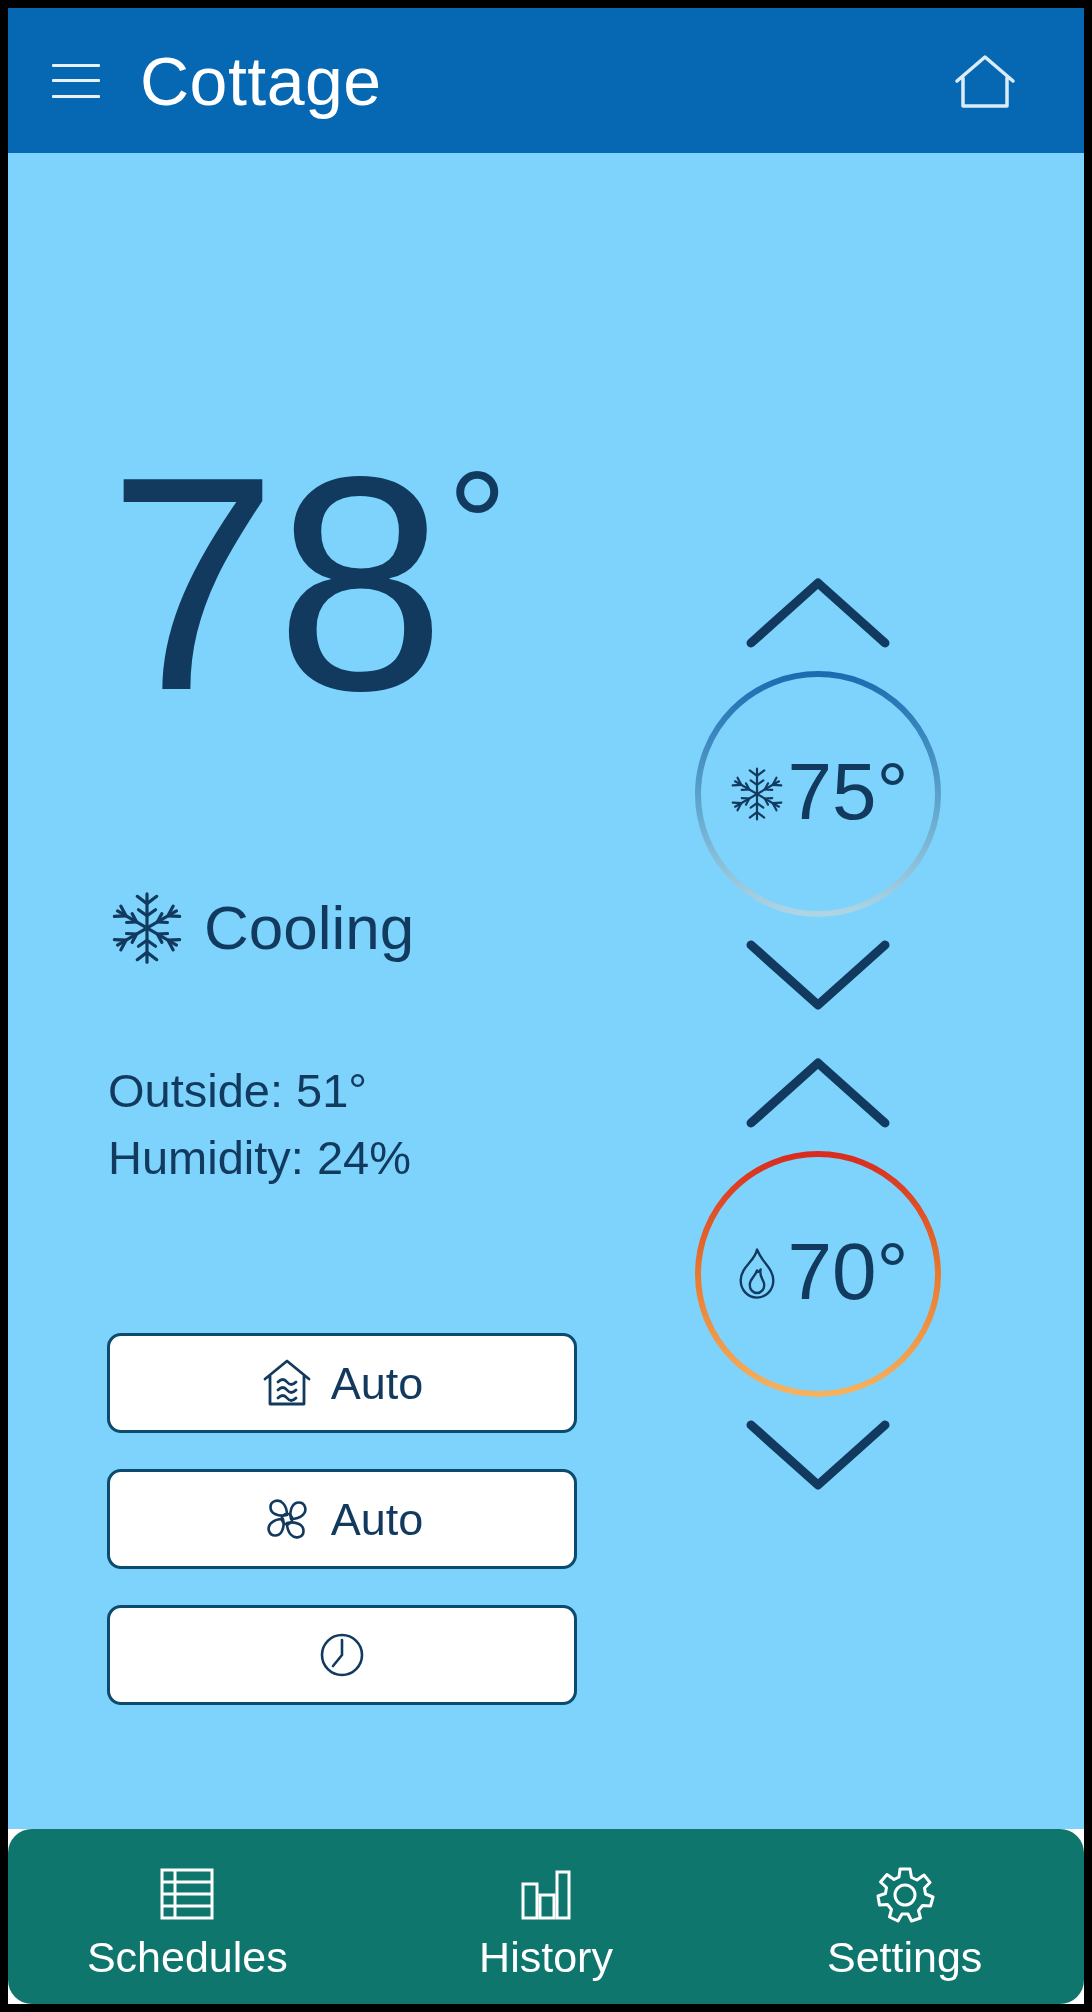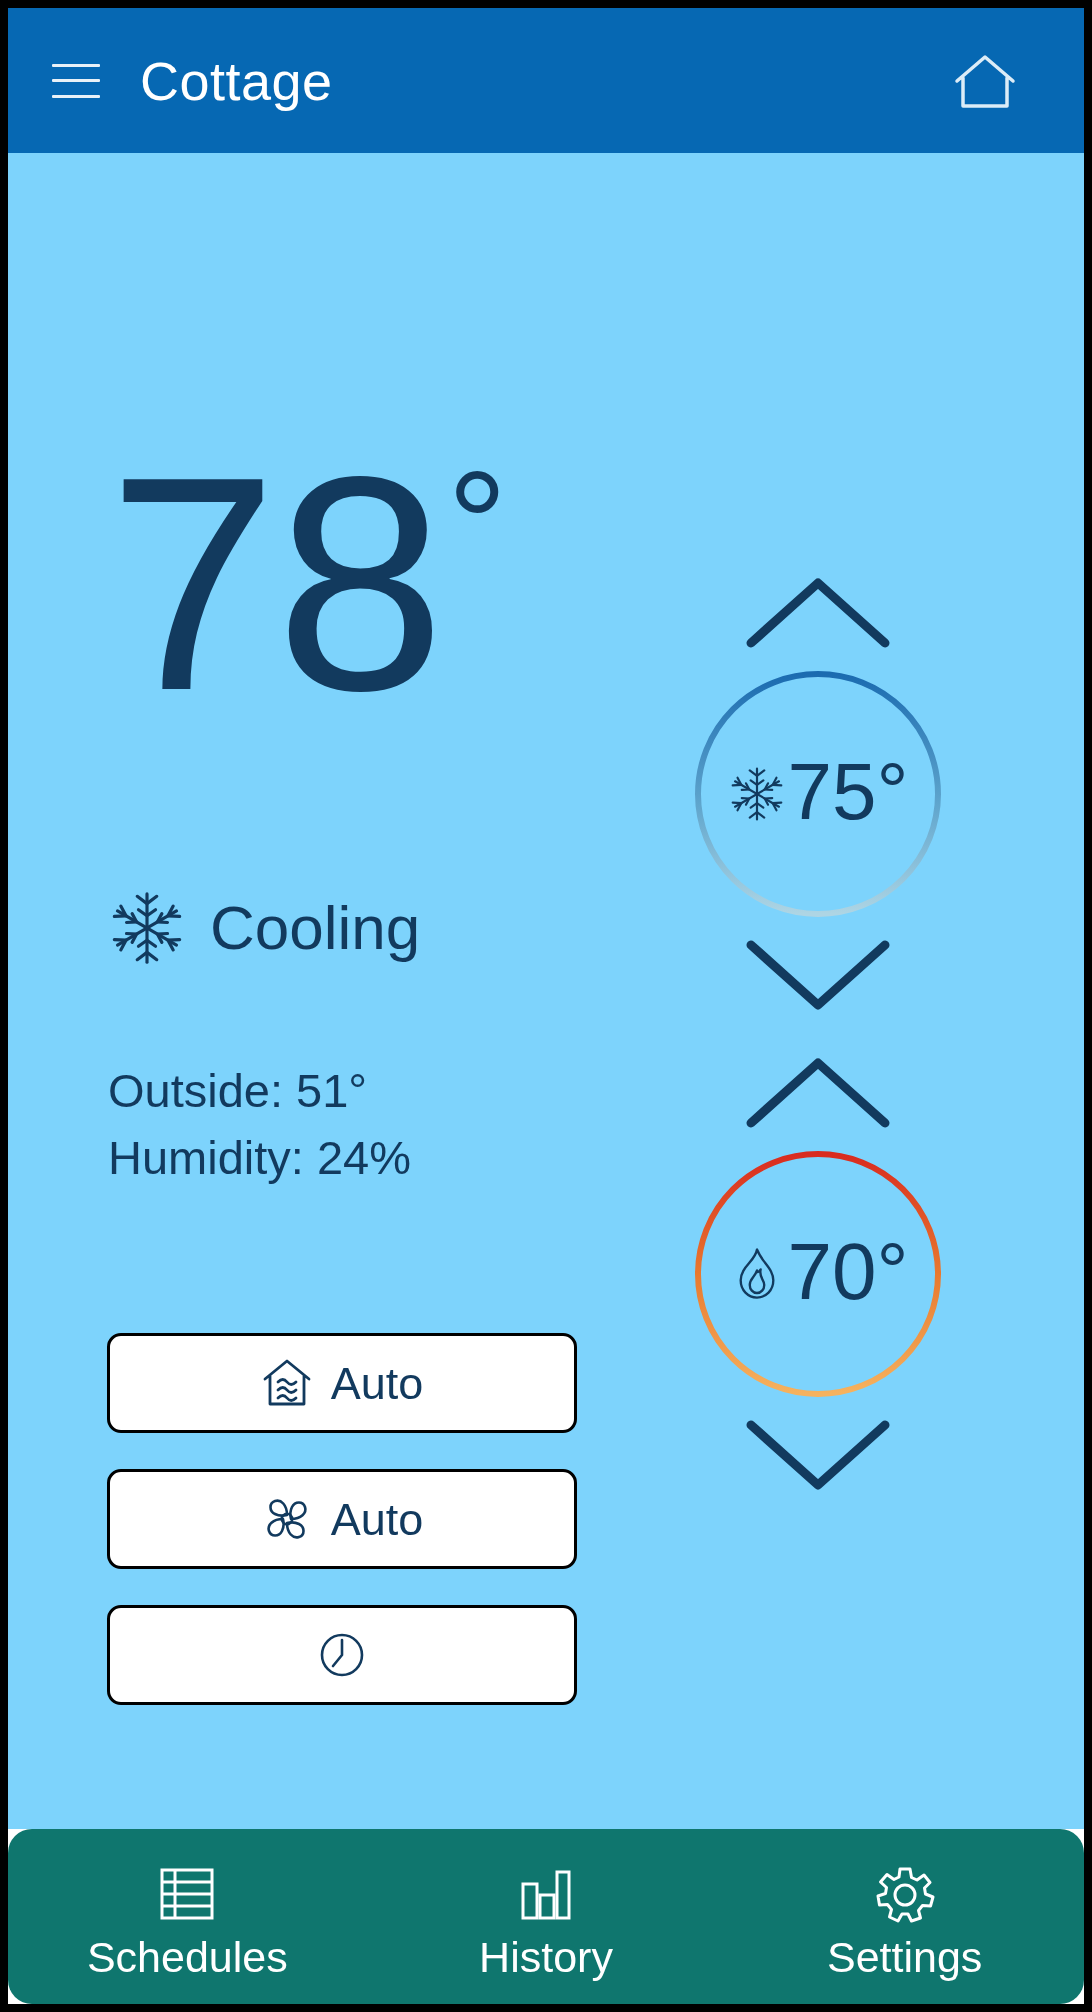--- a/index.html
+++ b/index.html
@@ -44,21 +44,21 @@
   .hamburger span {
     display: block;
     height: 3px;
     width: 100%;
     background: #e8f1f8;
     border-radius: 1px;
   }
   .header-title {
     margin-left: 40px;
     color: #ffffff;
-    font-size: 54px;
+    font-size: 68px;
     font-weight: 300;
     letter-spacing: 0.5px;
     line-height: 1;
   }
   .home-icon {
     position: absolute;
     right: 68px;
     top: 50%;
     transform: translateY(-50%);
     width: 62px;
@@ -94,21 +94,21 @@
     left: 4px;
   }
 
   
   .status-row {
     position: absolute;
     left: 100px;
     top: 736px;
     display: flex;
     align-items: center;
-    gap: 24px;
+    gap: 18px;
   }
   .status-label {
     font-size: 62px;
     font-weight: 300;
     color: #123a5e;
     line-height: 1;
   }
 
   .info-block {
     position: absolute;
@@ -126,21 +126,21 @@
     position: absolute;
     left: 99px;
     top: 1180px;
     width: 470px;
     display: flex;
     flex-direction: column;
     gap: 36px;
   }
   .pill-btn {
     height: 100px;
-    border: 3px solid #000000;
+    border: 3px solid #0c4a6e;
     border-radius: 14px;
     background: #ffffff;
     display: flex;
     align-items: center;
     justify-content: center;
     gap: 18px;
     cursor: pointer;
   }
   .pill-btn .blabel {
     font-size: 45px;

